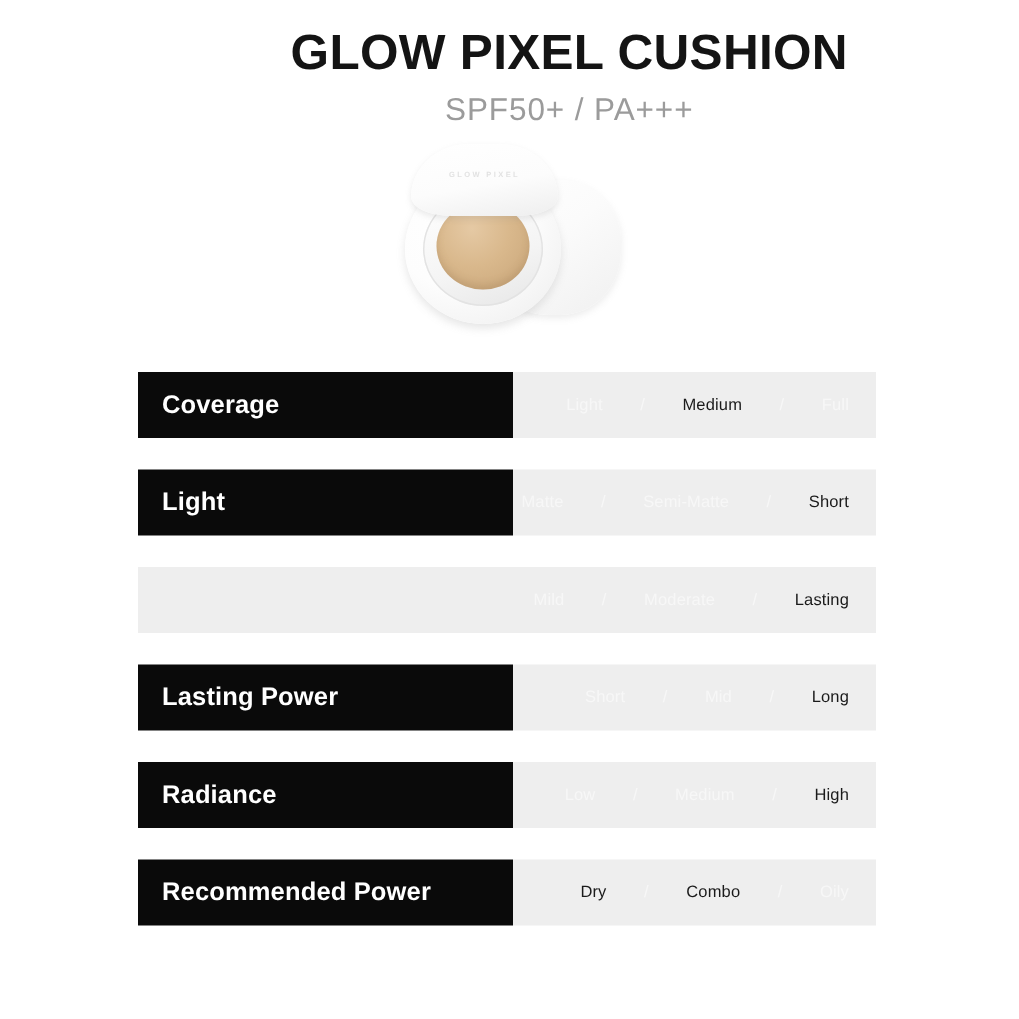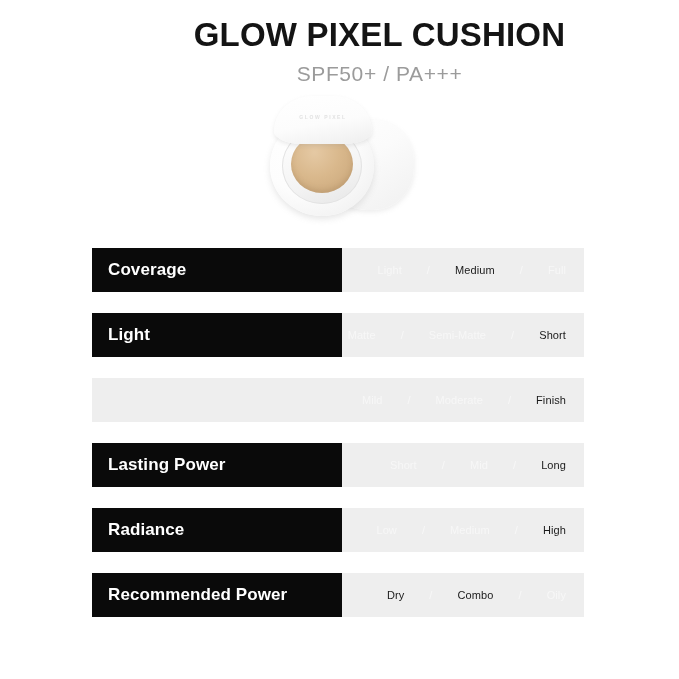--- a/index.html
+++ b/index.html
@@ -222,21 +222,21 @@
       <span class="val active">Short</span>
     </div>
   </div>
 
   <div class="spec-row">
     <div class="spec-values">
       <span class="val inactive">Mild</span>
       <span class="sep">/</span>
       <span class="val inactive">Moderate</span>
       <span class="sep">/</span>
-      <span class="val active">Finish</span>
+      <span class="val active">Lasting</span>
     </div>
   </div>
 
   <div class="spec-row">
     <div class="spec-label">
       <span>Lasting Power</span>
     </div>
     <div class="spec-values">
       <span class="val inactive">Short</span>
       <span class="sep">/</span>

